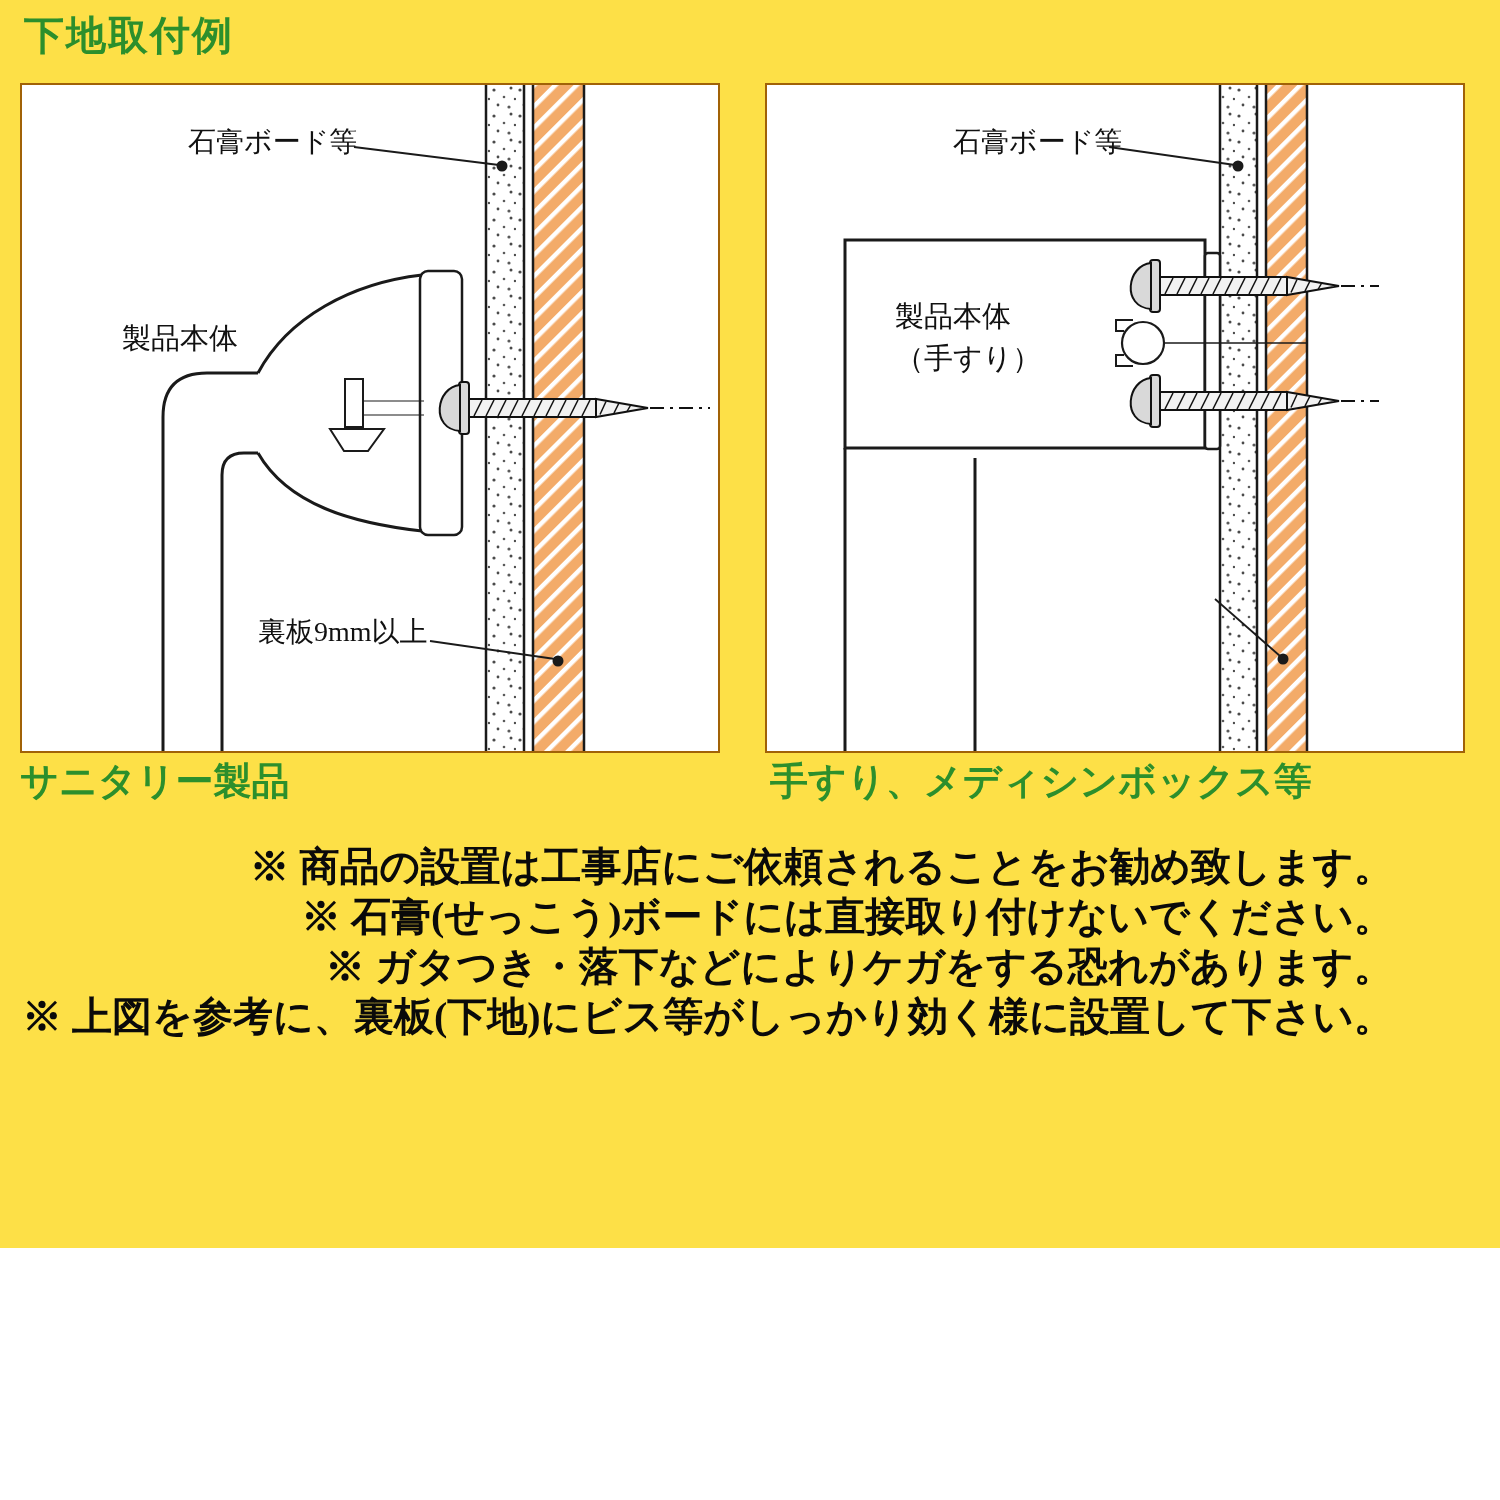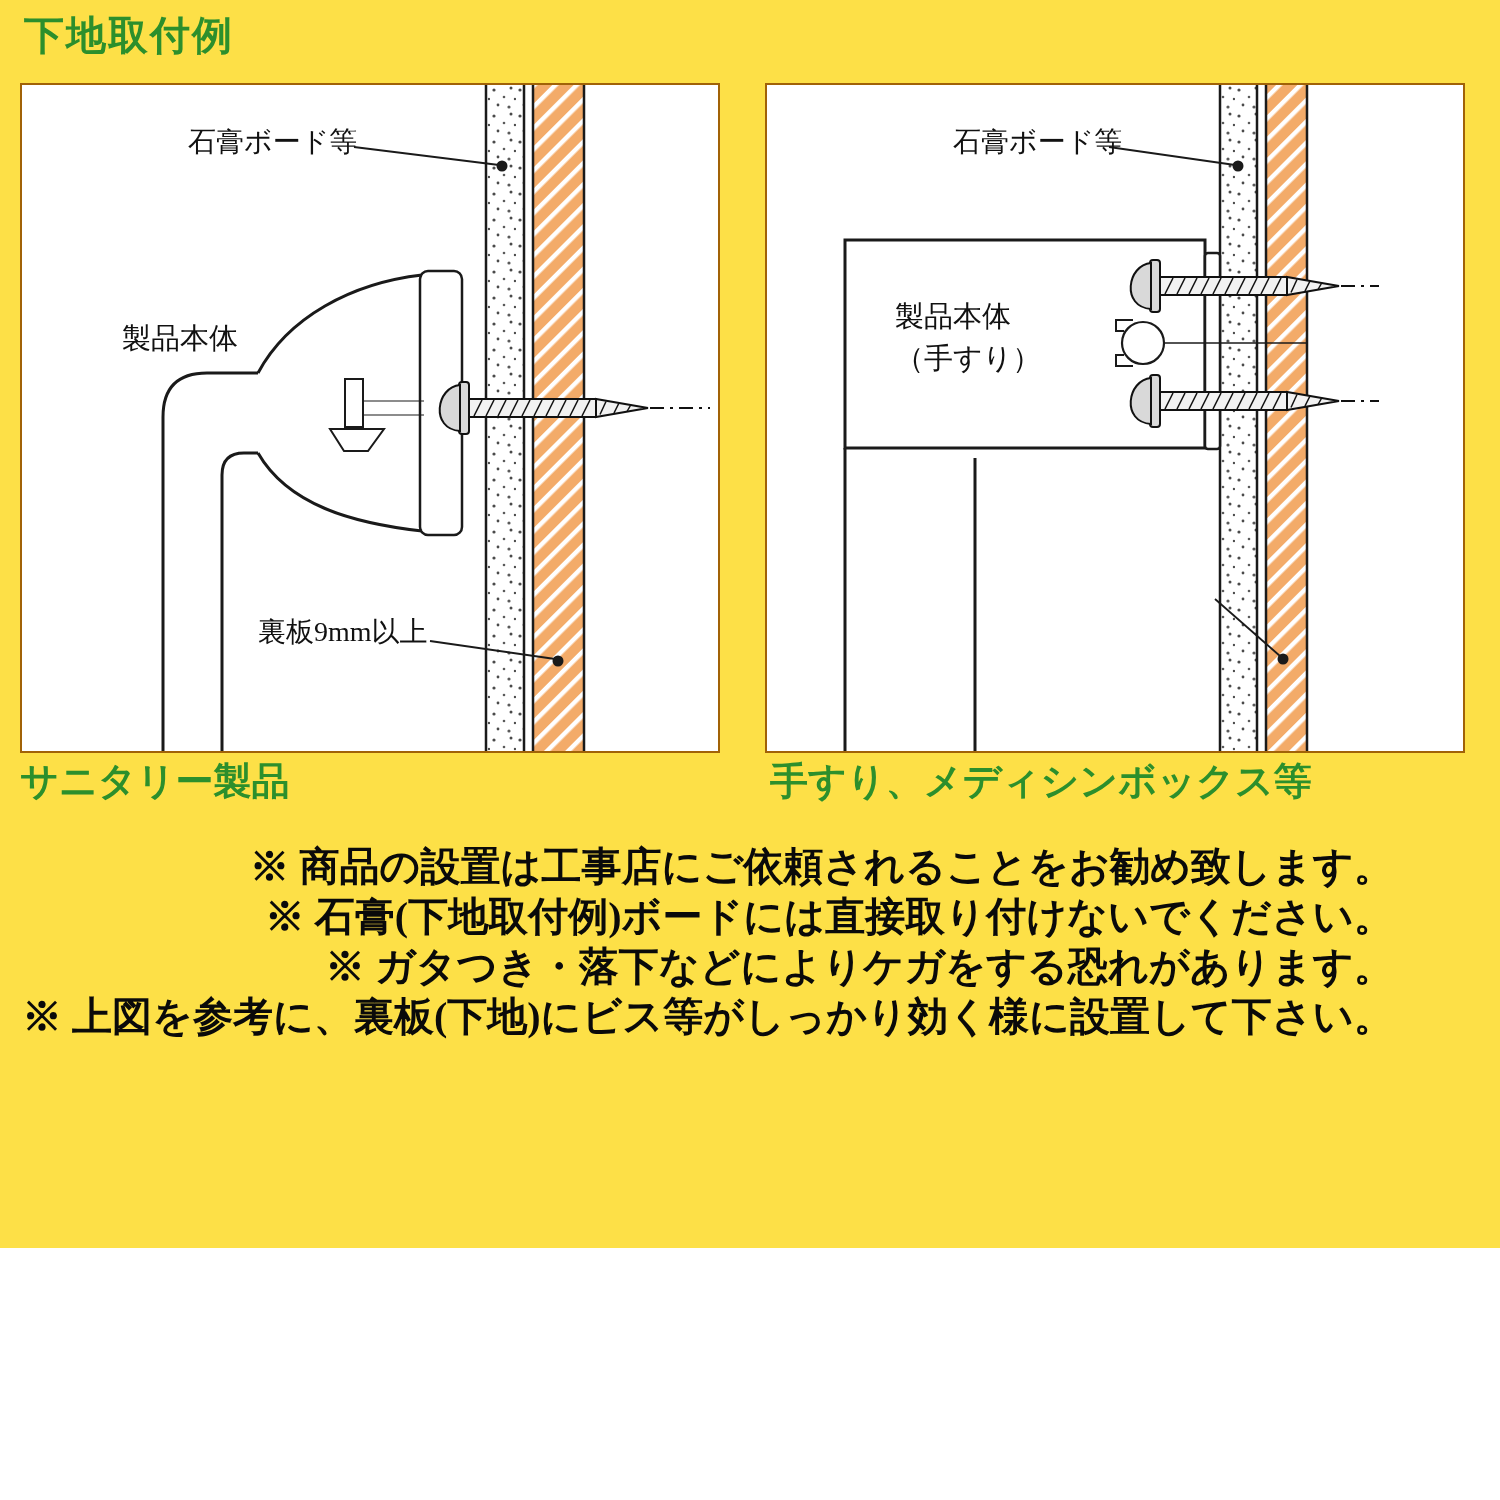--- a/index.html
+++ b/index.html
@@ -238,18 +238,18 @@
       <span class="line">製品本体</span>
       <span class="line">（手すり）</span>
     </div>
   </div>
 
   <div class="caption left">サニタリー製品</div>
   <div class="caption right">手すり、メディシンボックス等</div>
 
   <div class="notes">
     <div class="note-line">※ 商品の設置は工事店にご依頼されることをお勧め致します。</div>
-    <div class="note-line">※ 石膏(下地取付例)ボードには直接取り付けないでください。</div>
+    <div class="note-line">※ 石膏(せっこう)ボードには直接取り付けないでください。</div>
     <div class="note-line">※ ガタつき・落下などによりケガをする恐れがあります。</div>
     <div class="note-line">※ 上図を参考に、裏板(下地)にビス等がしっかり効く様に設置して下さい。</div>
   </div>
 
 </div>
 
 </body></html>

